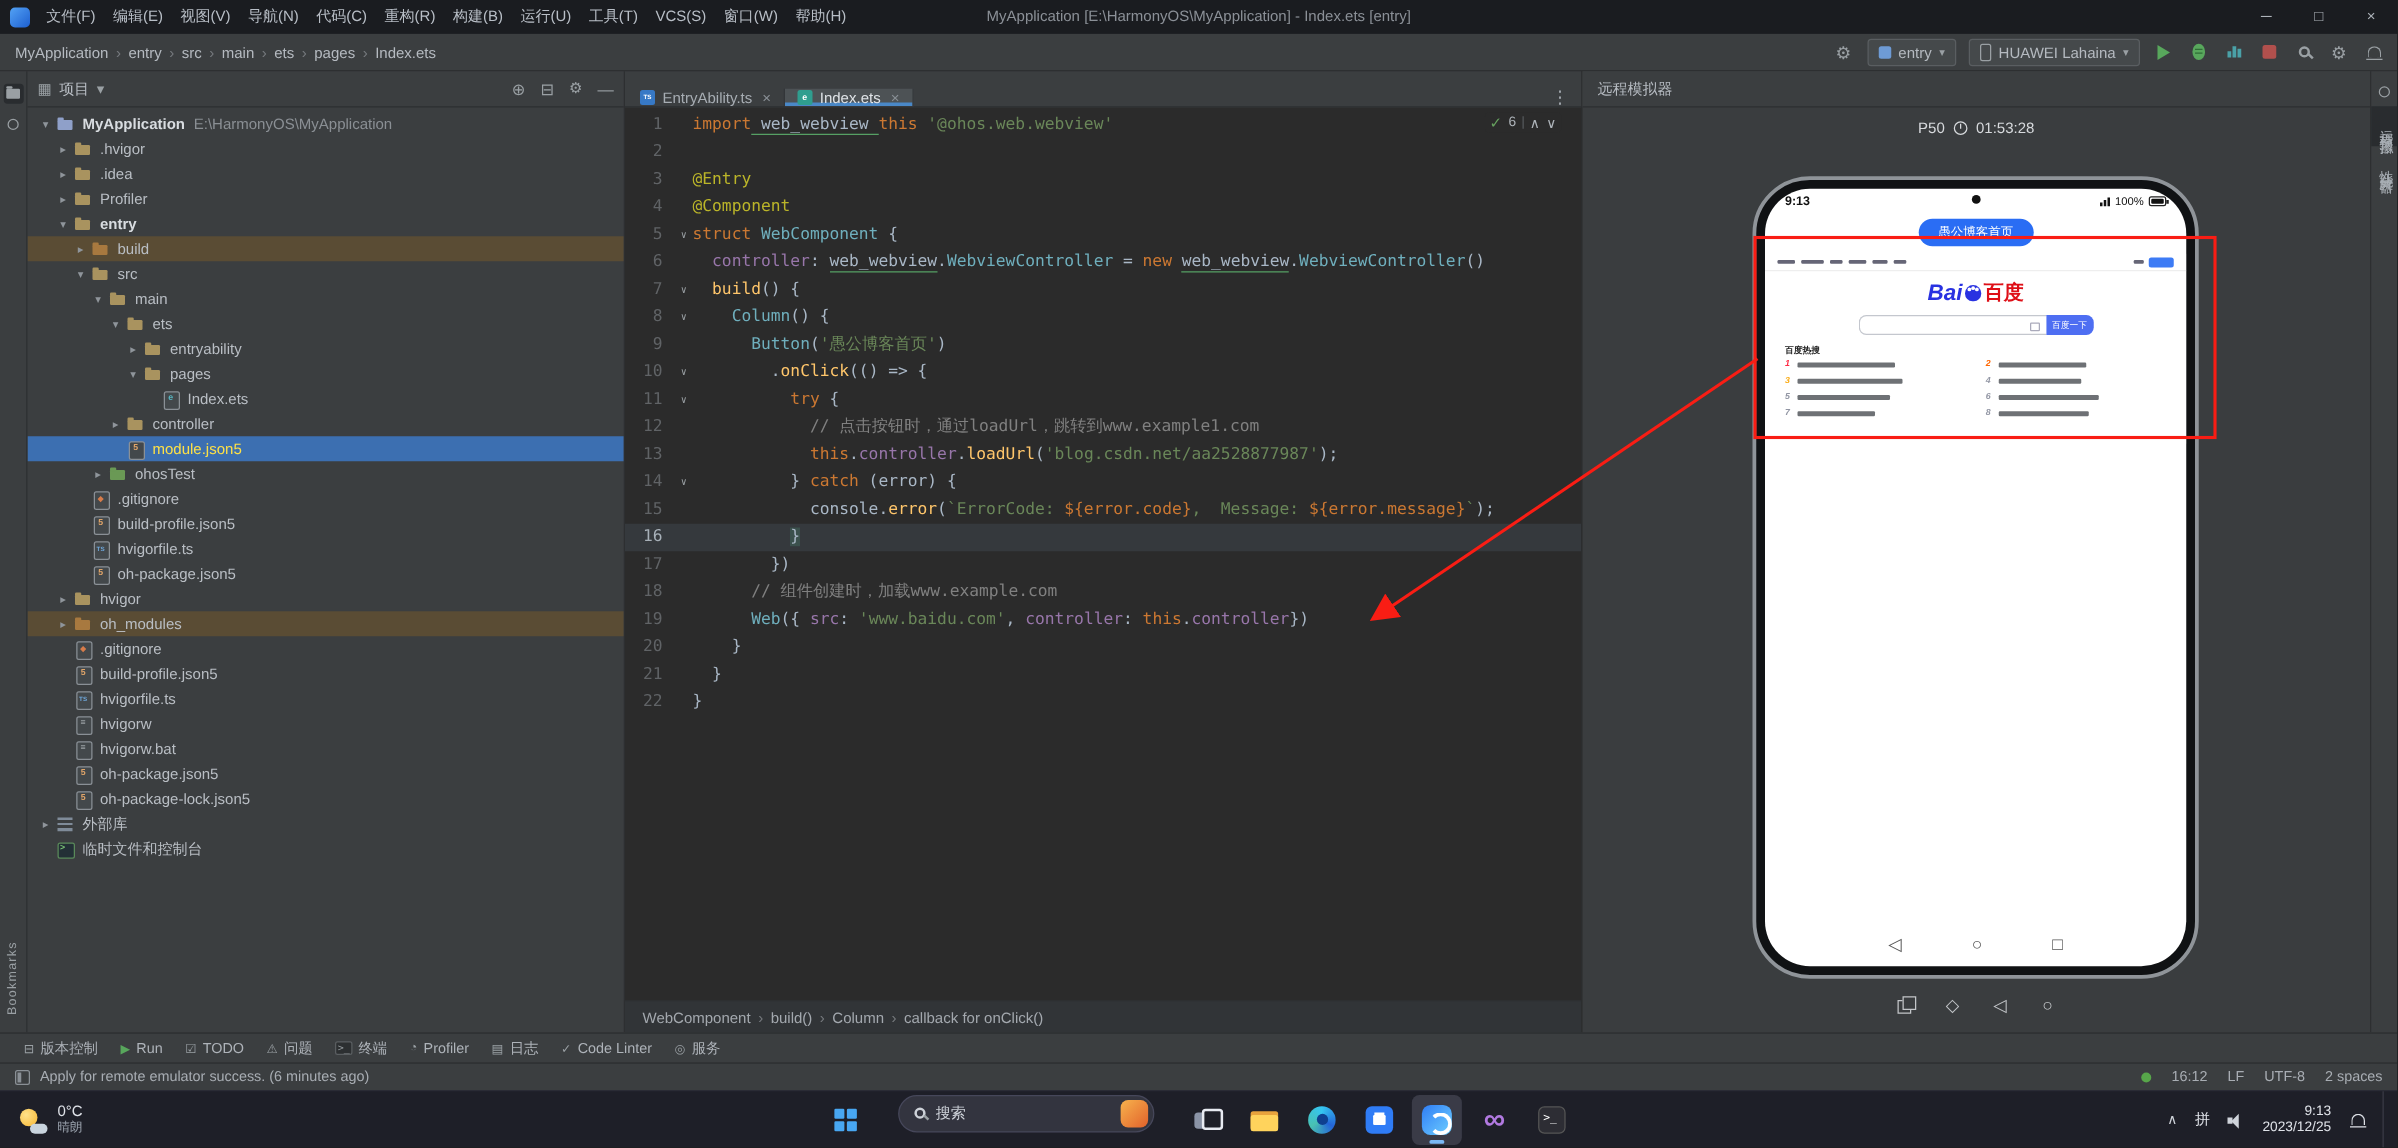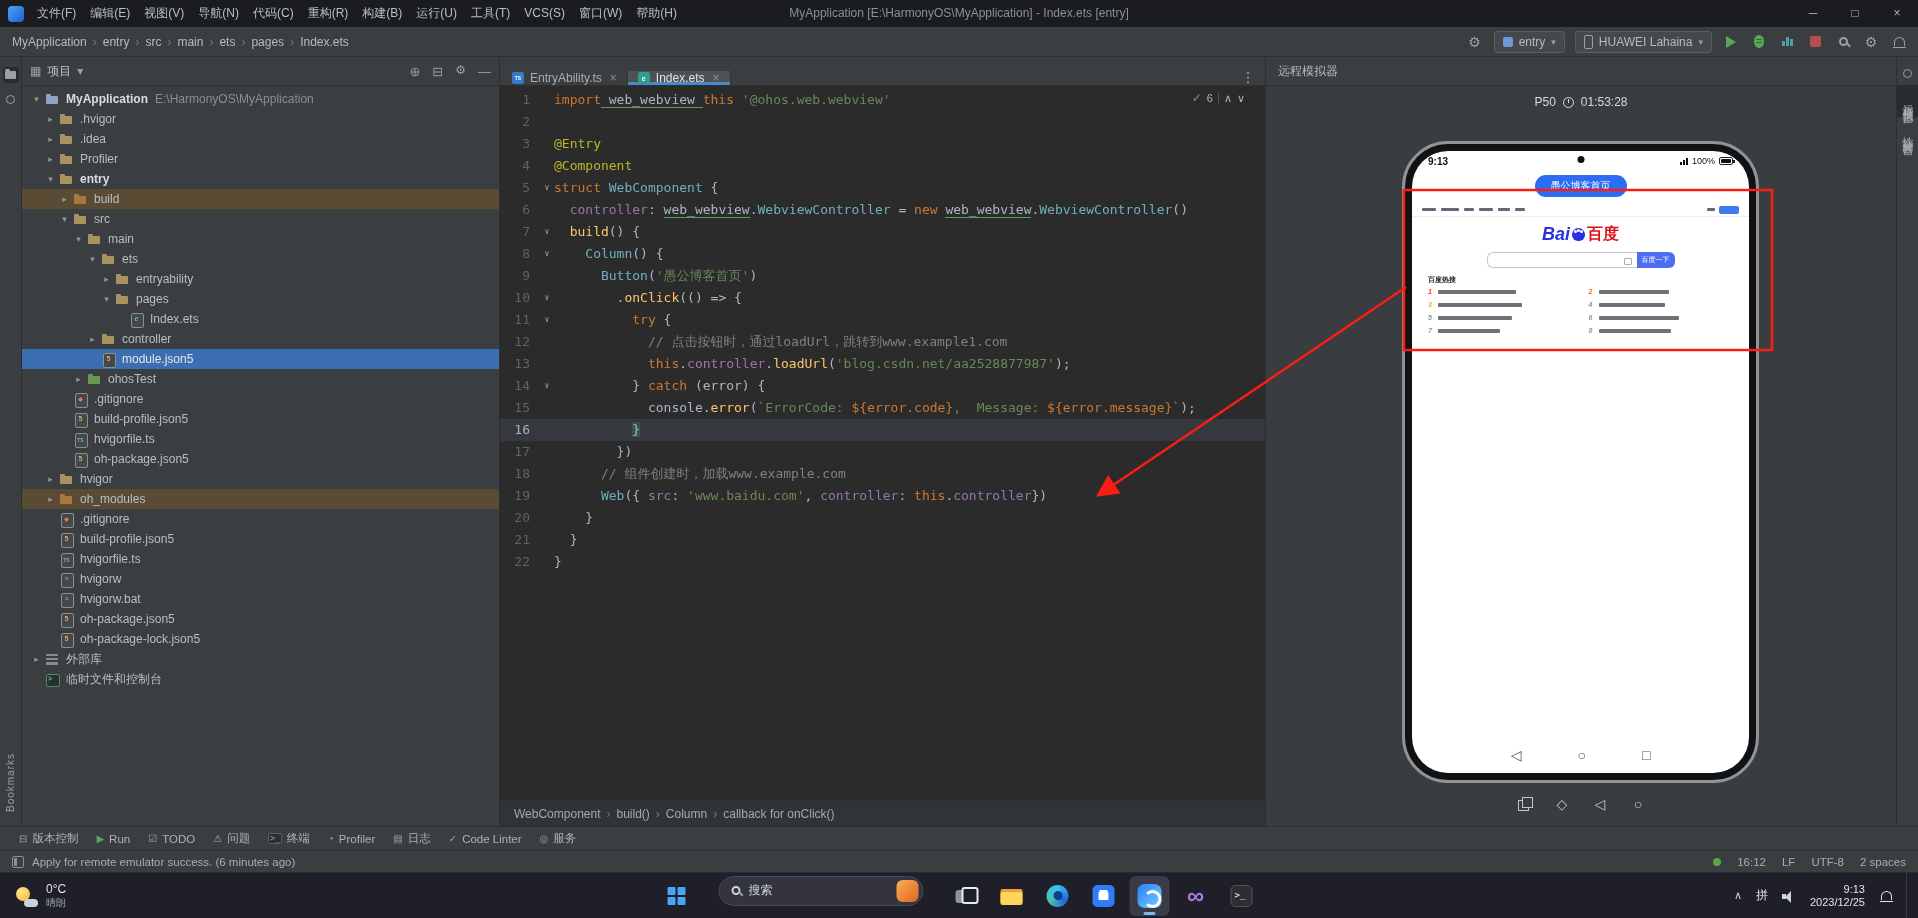--- a/index.html
+++ b/index.html
@@ -64,21 +64,21 @@
   .vtext{writing-mode:vertical-rl;font-size:11px;color:#a9afb5;letter-spacing:2px}
 
   
   .project{flex:none;width:478px;background:#3b3e40;border-right:1px solid #2d2f31;display:flex;flex-direction:column}
   .panel-head{flex:none;height:29px;display:flex;align-items:center;gap:6px;padding:0 8px;font-size:12px;color:#b9bec4;border-bottom:1px solid #2d2f31}
   .panel-head .ph-ic{color:#9aa0a4;font-size:12px}
   .panel-head .ph-right{margin-left:auto;display:flex;gap:12px;color:#9aa0a4;font-size:13px}
   .tree{flex:1;overflow:hidden;padding-top:3px;font-size:12px;color:#b9bec4}
   .tree-row{height:20px;display:flex;align-items:center;white-space:nowrap;cursor:default}
   .tree-row.sel{background:var(--selection-blue)}
-  .tree-row.sel .tlabel{color:#e5e5e5}
+  .tree-row.sel .tlabel{color:#fde047}
   .tree-row.exc{background:var(--excluded-brown)}
   .tree-row.bold .tlabel{font-weight:bold;color:#d8dce0}
   .tree-arrow{flex:none;width:13px;color:#8f959b;font-size:9px;text-align:center}
   .tlabel{margin-left:1px}
   .tsub{color:#8a8f94;margin-left:7px}
   .ticon{flex:none;width:15px;height:13px;margin-left:2px;margin-right:5px;position:relative}
   .ticon[class*="folder"]::before{content:"";position:absolute;left:1px;top:3px;width:12px;height:8px;background:#a9935f;border-radius:1px}
   .ticon[class*="folder"]::after{content:"";position:absolute;left:1px;top:1px;width:5px;height:3px;background:#a9935f;border-radius:1px}
   .ticon.folder-excluded::before,.ticon.folder-excluded::after{background:#a8793f}
   .ticon.folder-test::before,.ticon.folder-test::after{background:#6a9955}

